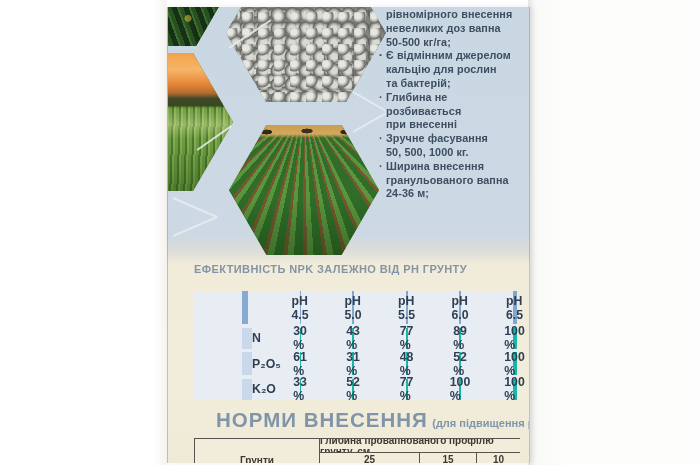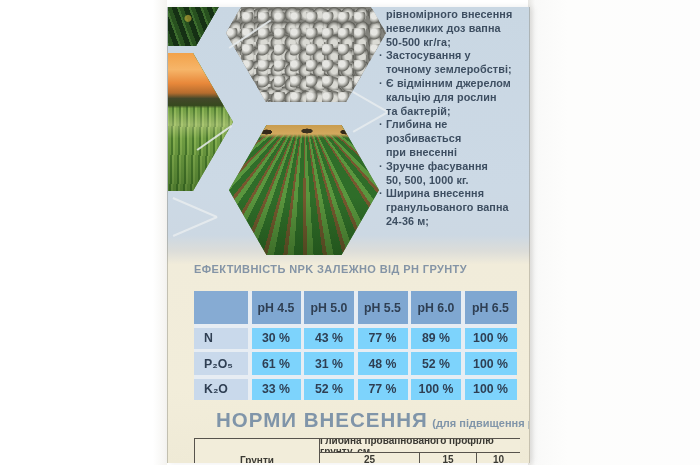--- a/index.html
+++ b/index.html
@@ -64,25 +64,25 @@
   .feat .b{position:absolute;left:0;top:0;}
   .feat .t{white-space:pre-line;}
 
   
   .npk-title{position:absolute;left:26px;top:256px;width:330px;color:#8494a6;
              font-size:11px;font-weight:bold;letter-spacing:0.4px;}
   .npk-table{position:absolute;left:26px;top:284px;width:322px;display:grid;
              grid-template-columns:54px 49px 50px 50px 50px 52px;
              grid-template-rows:33px 21px 23px 21px;gap:3.5px;background:#e7edf3;}
   .npk-table .cell{display:flex;align-items:center;justify-content:center;
-                   font-size:12.3px;color:#2f3f53;font-weight:bold;}
+                   font-size:12.3px;color:#2f3f53;font-weight:bold;margin-left:48px;}
   .npk-table .h{background:#7fa7d1;}
   .npk-table .h0{background:#86abd3;}
   .npk-table .lab{background:#c9d9eb;justify-content:flex-start;padding-left:10px;box-sizing:border-box;}
-  .npk-table .v{background:#7dd3fc;}
+  .npk-table .v{background:#14b8a6;}
 
   
   .norms-title{position:absolute;left:24px;top:401px;width:330px;color:#8095a9;white-space:nowrap;}
   .norms-title .big{font-size:20.5px;font-weight:bold;letter-spacing:1px;margin-left:24px;}
   .norms-title .small{font-size:11px;font-weight:bold;letter-spacing:0;}
   .norms-table{position:absolute;left:26px;top:431px;width:324px;
                display:grid;grid-template-columns:124px 99px 56px 43px;
                grid-template-rows:13px 13px 14px;gap:1px;
                background:#57534c;border:1px solid #57534c;}
   .norms-table .cell{background:#f2edda;display:flex;align-items:center;justify-content:center;
@@ -115,22 +115,20 @@
 
     <div class="features">
       <div class="feat">
         <span class="b"></span>
         <span class="t">рівномірного внесення
 невеликих доз вапна
 50-500 кг/га;</span>
       </div>
       <div class="feat">
         <span class="b">·</span>
-        <span class="t">Застосування у
-точному землеробстві;</span>
       </div>
       <div class="feat">
         <span class="b">·</span>
         <span class="t">Є відмінним джерелом
 кальцію для рослин
 та бактерій;</span>
       </div>
       <div class="feat">
         <span class="b">·</span>
         <span class="t">Глибина не

